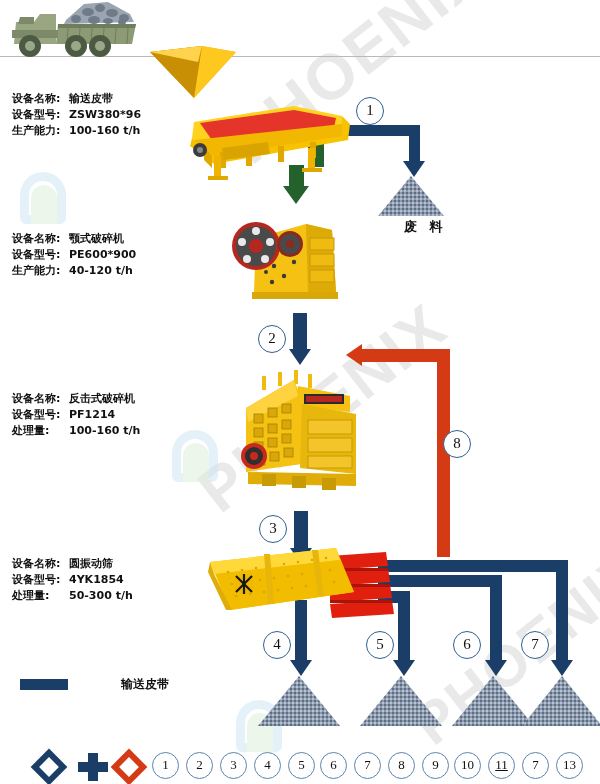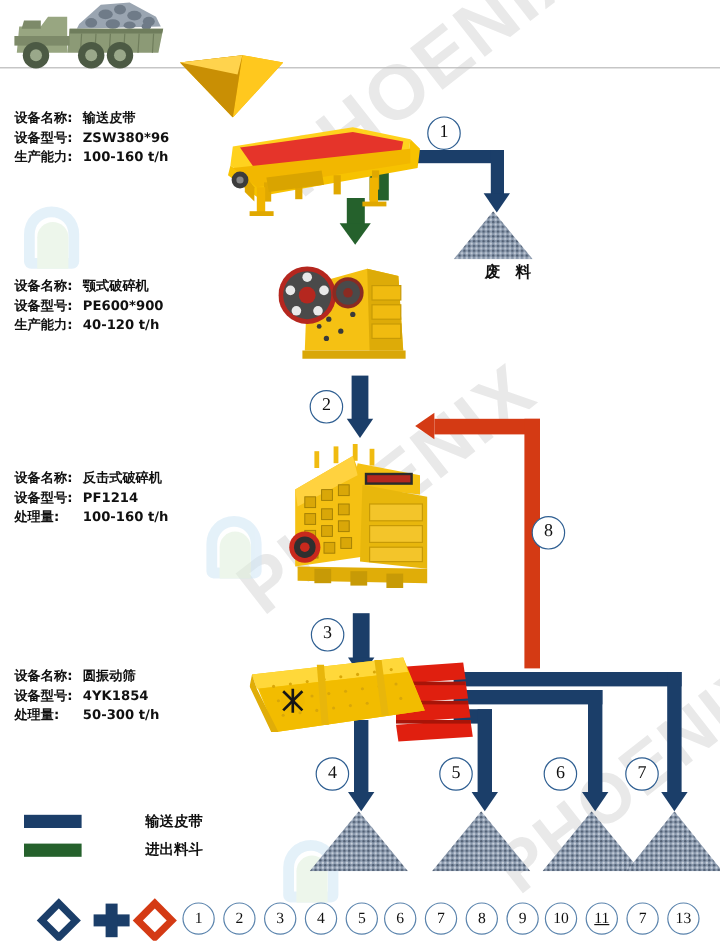--- a/index.html
+++ b/index.html
@@ -499,24 +499,20 @@
         <span class="lab">处理量:</span>
         <span class="val">50-300 t/h</span>
       </div>
   </div>
 
   <div class="legend">
     <div class="leg-row">
       <span class="leg-sw blue"></span>
       <span class="leg-tx">输送皮带</span>
     </div>
-    <div class="leg-row">
-      <span class="leg-sw green"></span>
-      <span class="leg-tx">进出料斗</span>
-    </div>
   </div>
 
   <div class="keyrow">
     <div class="diamond" style="left:36px;top:6px;background:#1b3e69;">
       <div class="hole"></div>
     </div>
     <div style="position:absolute;left:78px;top:5px;width:30px;height:28px;">
       <div class="plus-h" style="left:0;top:9px;width:30px;height:10px;"></div>
       <div class="plus-v" style="left:10px;top:0;width:10px;height:28px;"></div>
     </div>

